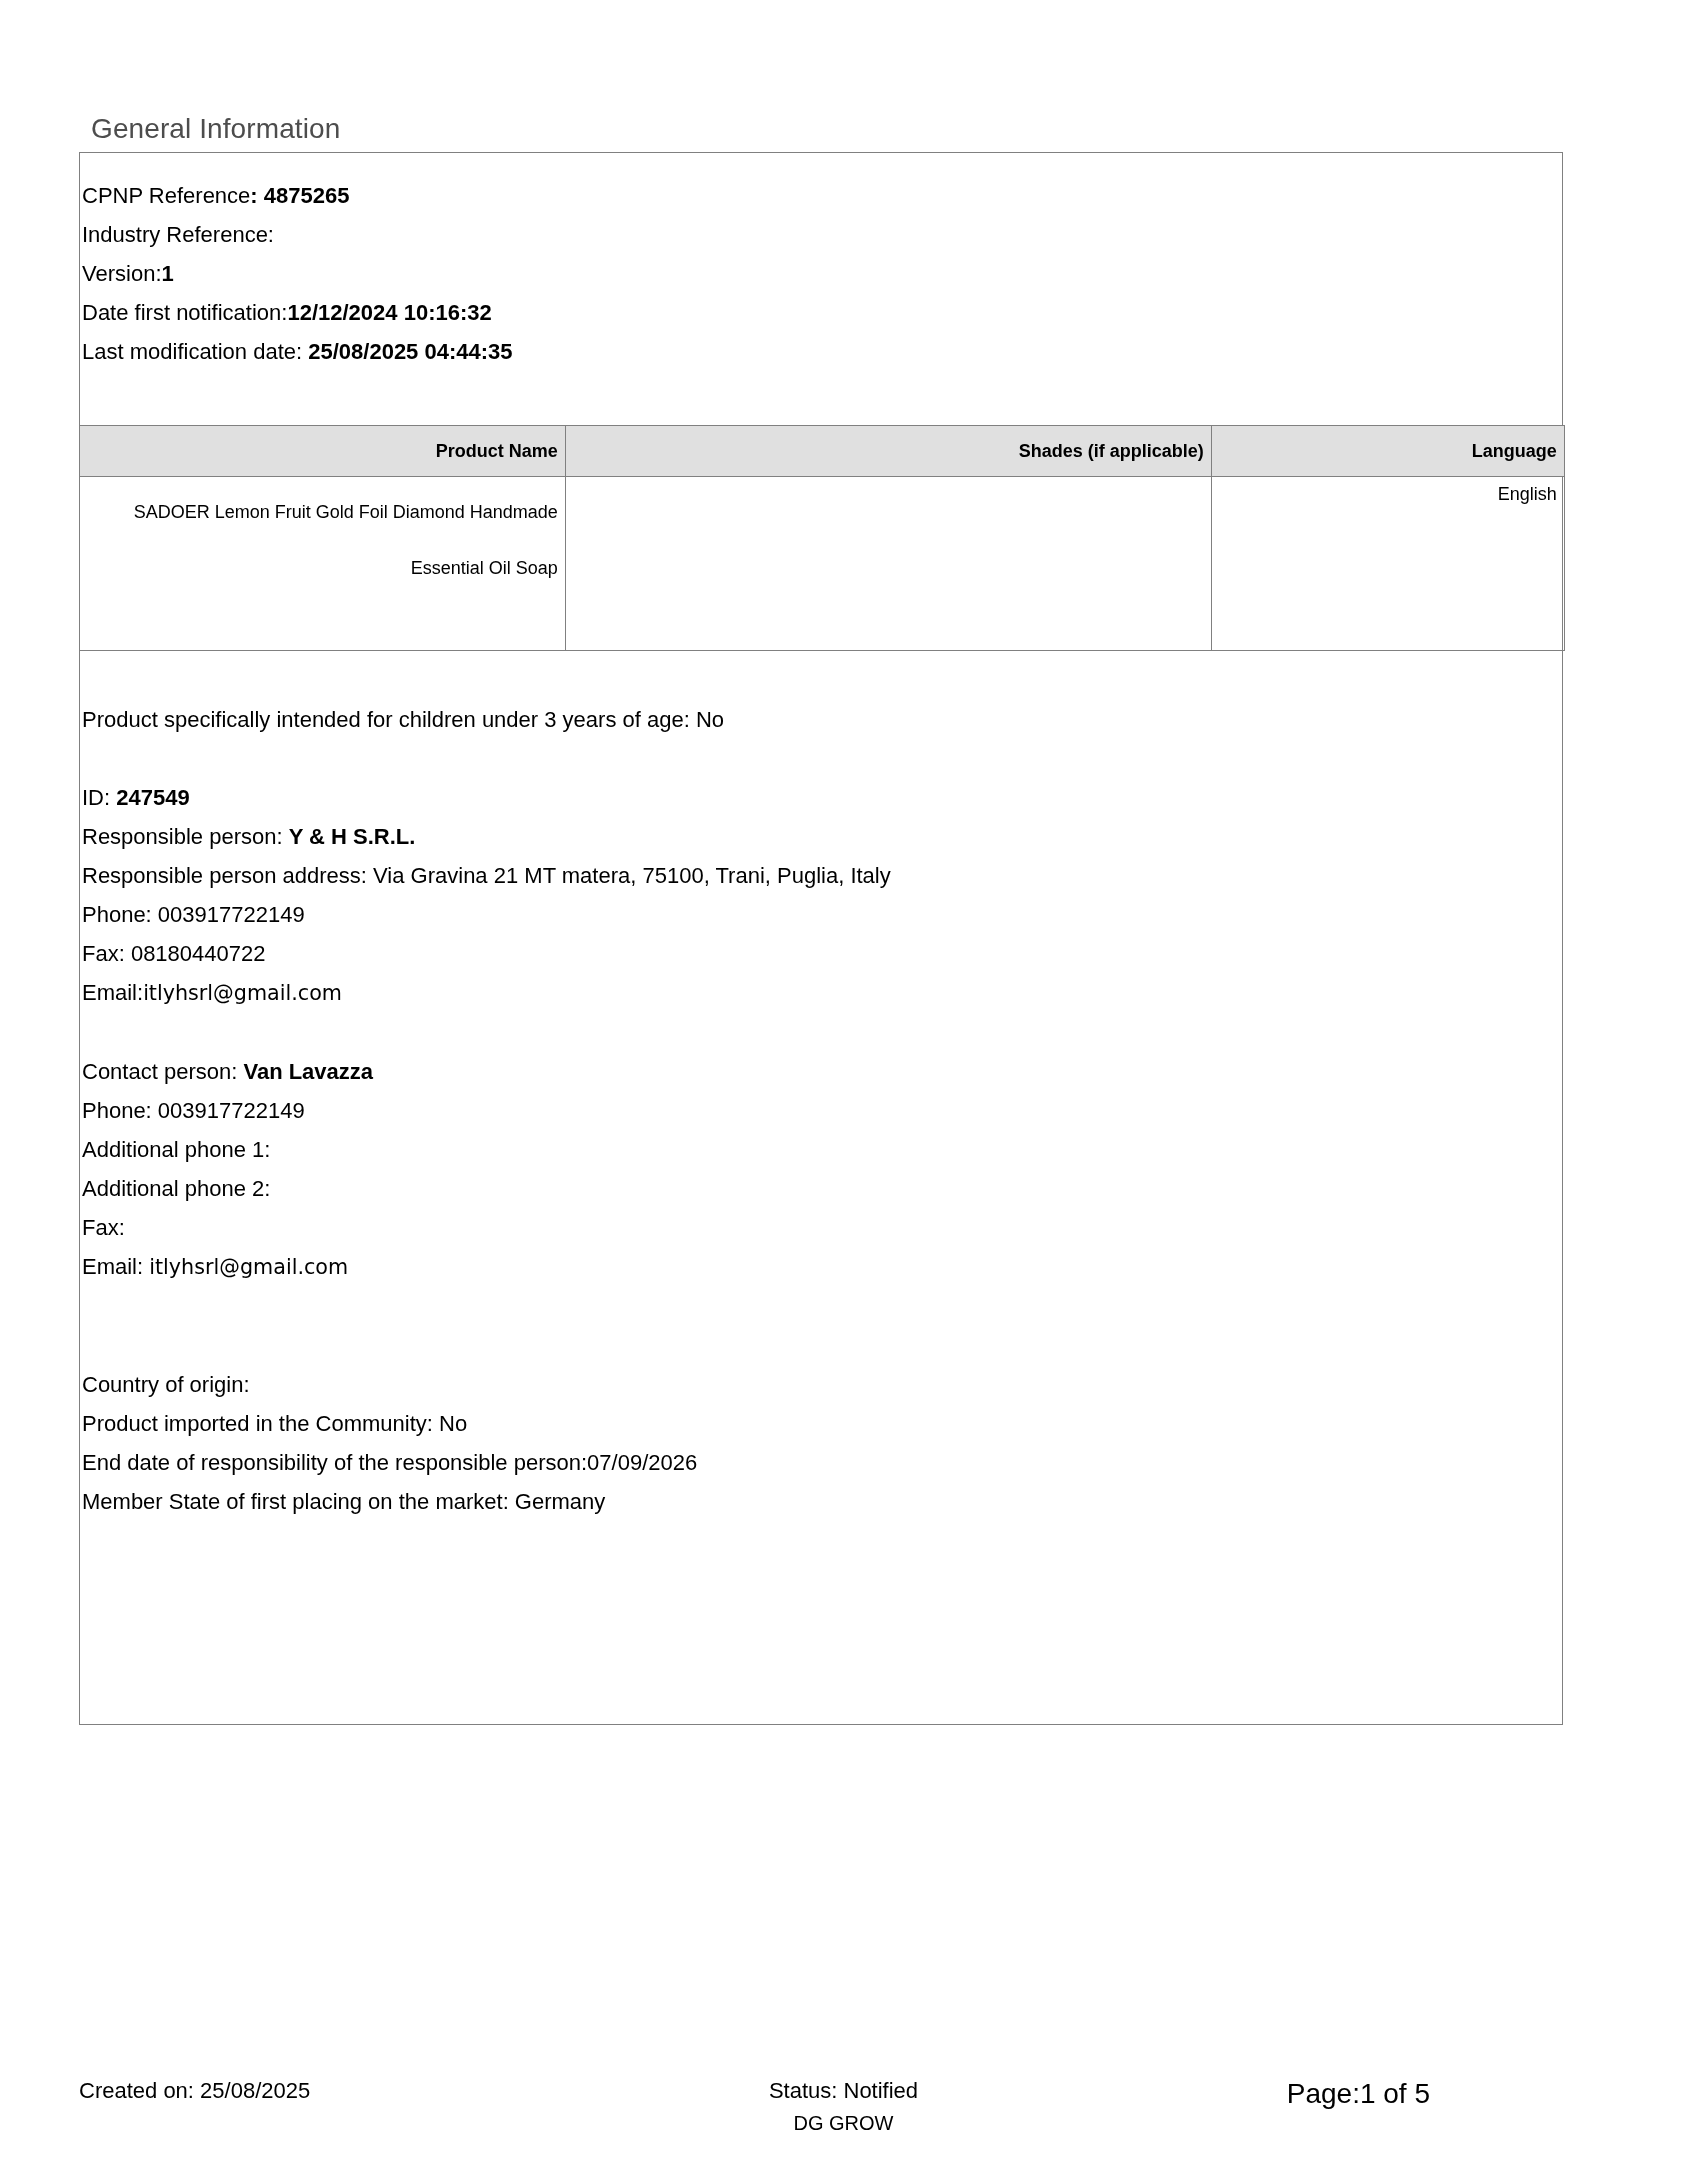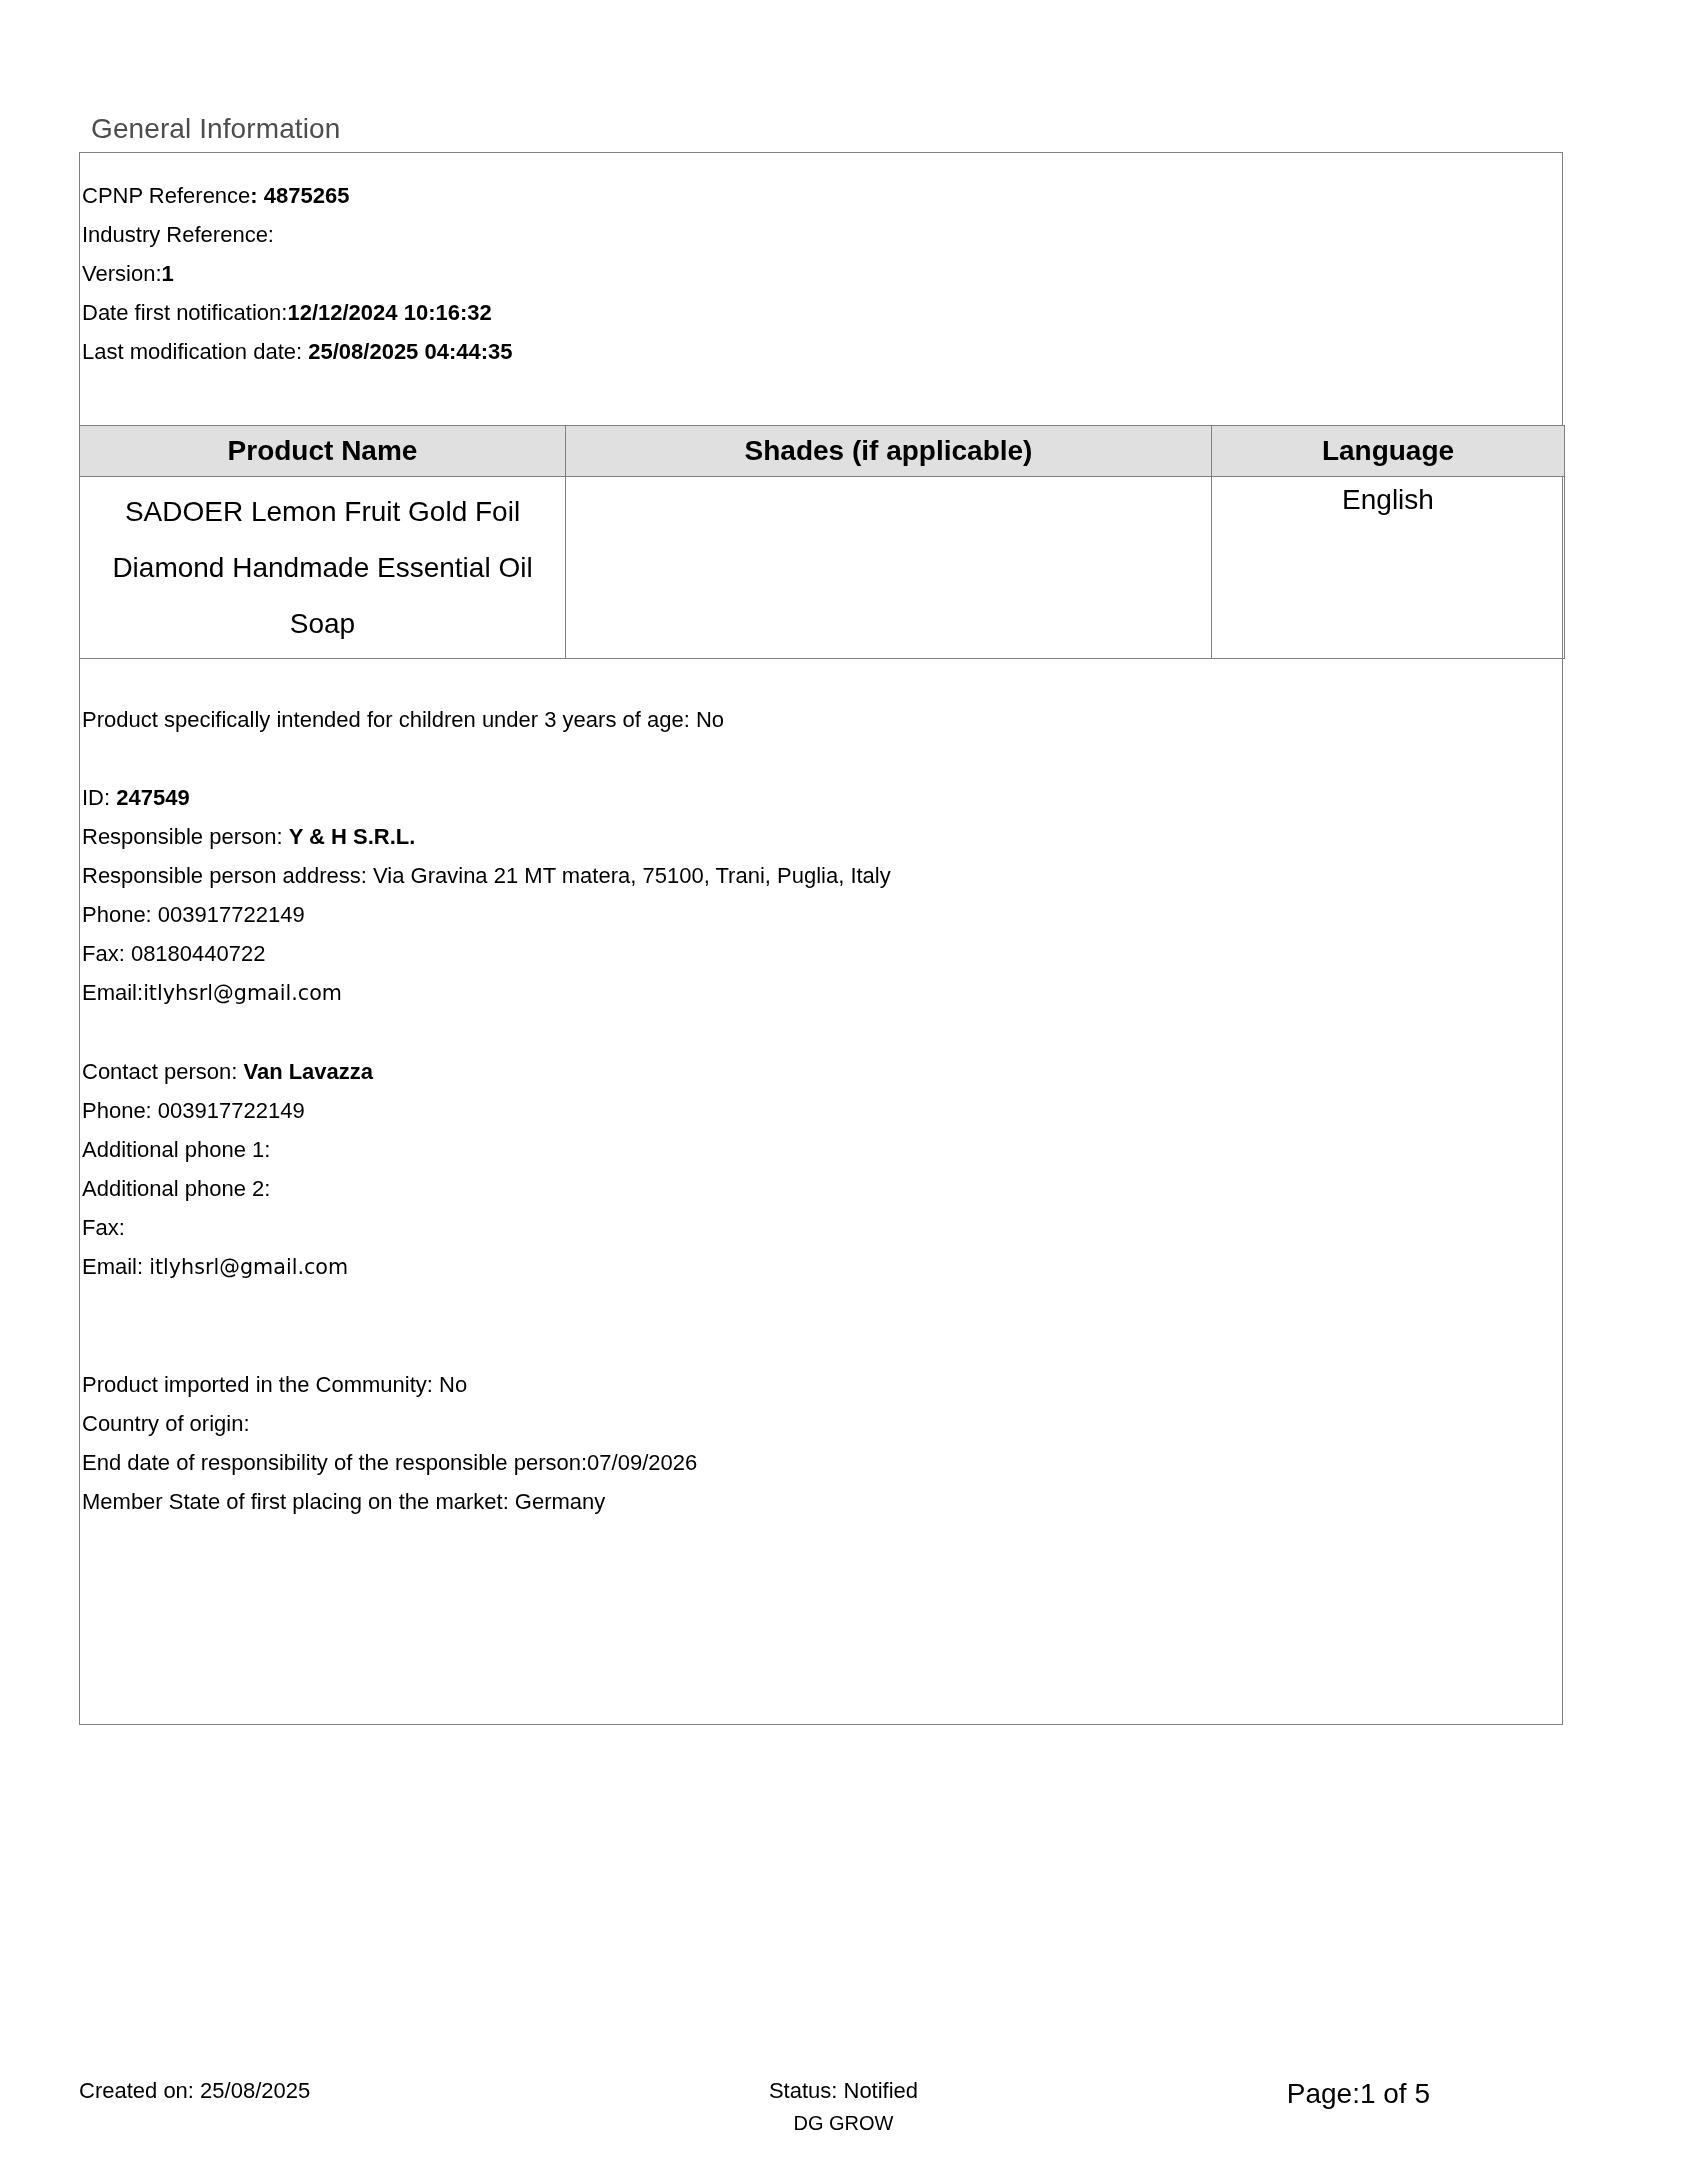--- a/index.html
+++ b/index.html
@@ -55,22 +55,22 @@
   .prod-table {
     position: absolute;
     left: 79px;
     top: 425px;
     width: 1484px;
     border-collapse: collapse;
     table-layout: fixed;
   }
   .prod-table th, .prod-table td {
     border: 1px solid #808080;
-    font-size: 28px;
-    text-align: center;
+    font-size: 18px;
+    text-align: right;
     vertical-align: top;
     padding: 6.2px 7.2px;
     font-weight: normal;
   }
   .prod-table thead th {
     background: #e0e0e0;
     font-weight: bold;
     height: 38px;
     vertical-align: middle;
   }
@@ -191,22 +191,22 @@
 
     <div class="line"><span>Contact person: </span><span class="b">Van Lavazza</span></div>
     <div class="line">Phone: 003917722149</div>
     <div class="line">Additional phone 1:</div>
     <div class="line">Additional phone 2:</div>
     <div class="line">Fax:</div>
     <div class="line"><span>Email: </span><span class="email-serif">itlyhsrl@gmail.com</span></div>
 
     <div class="spacer-lg"></div>
 
+    <div class="line">Country of origin:</div>
     <div class="line">Product imported in the Community: No</div>
-    <div class="line">Country of origin:</div>
     <div class="line">End date of responsibility of the responsible person:07/09/2026</div>
     <div class="line">Member State of first placing on the market: Germany</div>
   </div>
 
   <div class="footer">
     <div class="footer-left">Created on: 25/08/2025</div>
     <div class="footer-center">Status: Notified</div>
     <div class="footer-center-2">DG GROW</div>
     <div class="footer-right">Page:1 of 5</div>
   </div>

